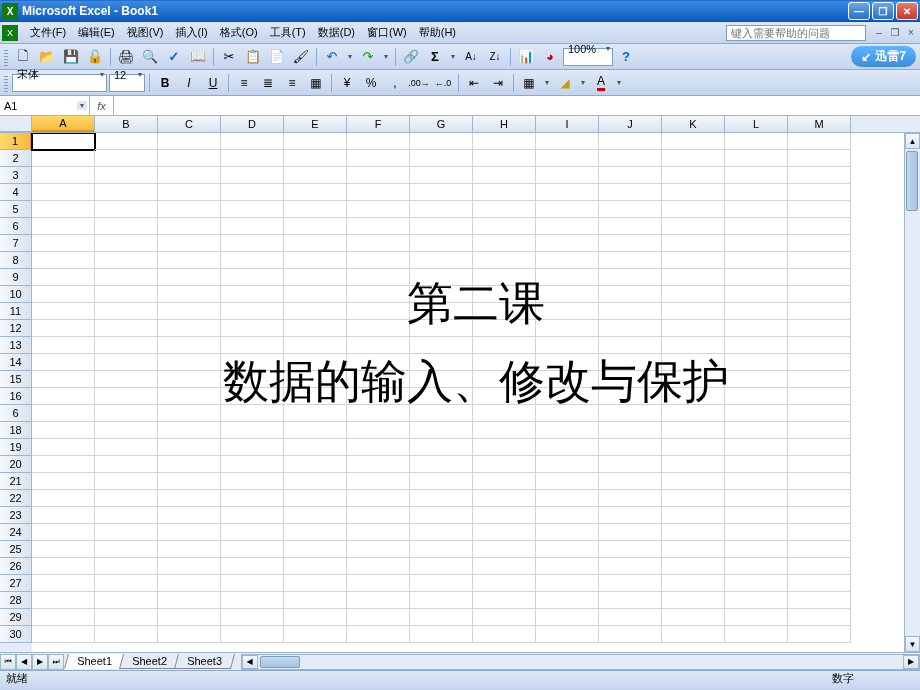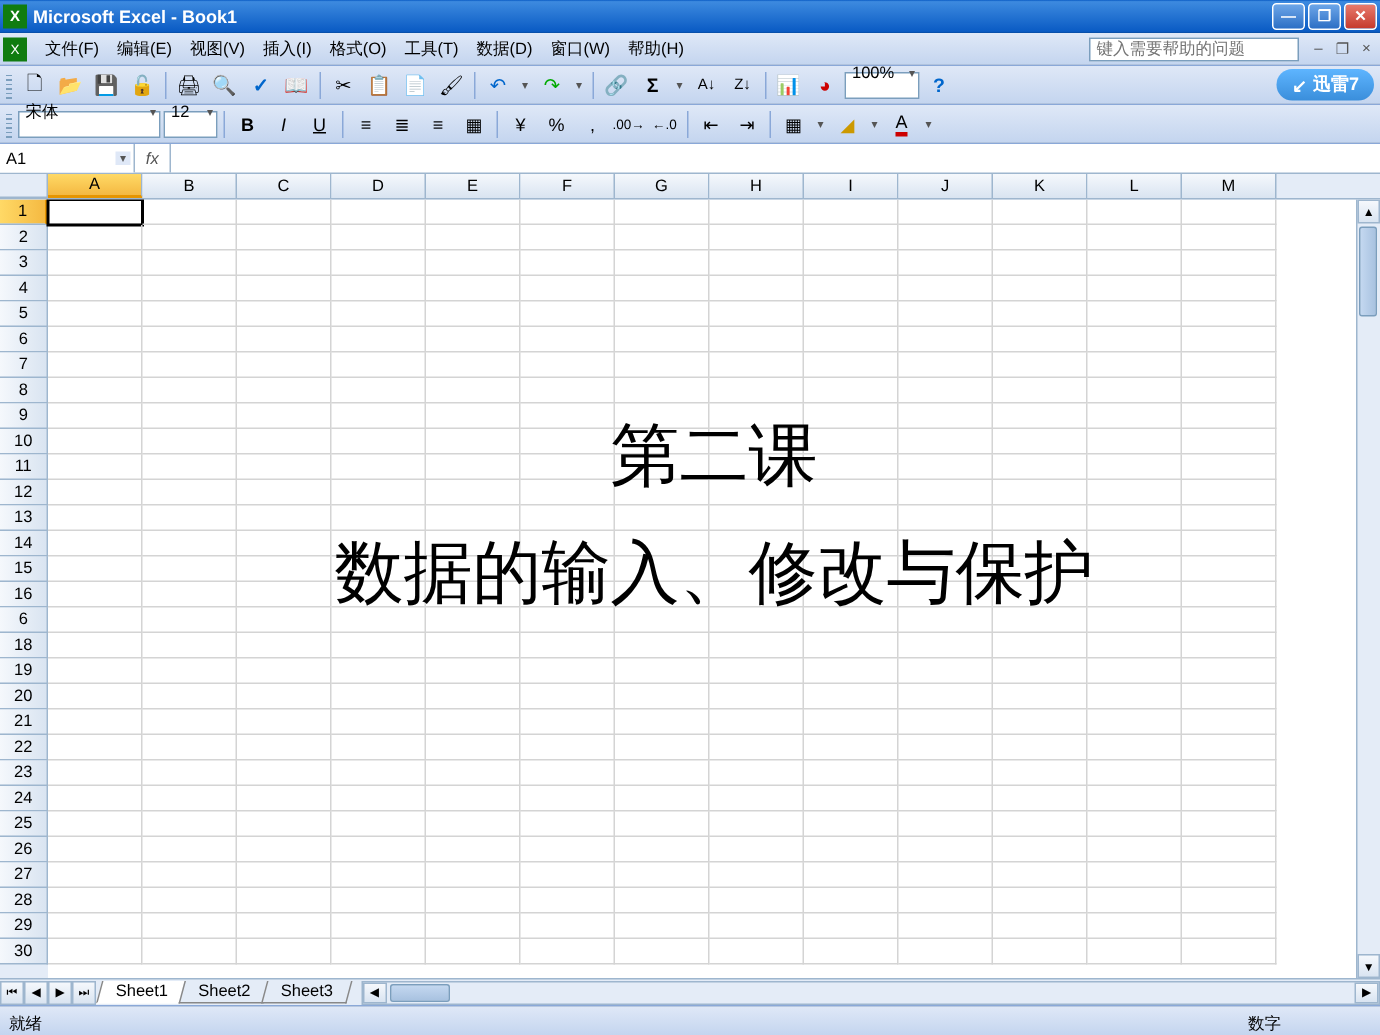--- a/index.html
+++ b/index.html
@@ -70,21 +70,21 @@
 .hscroll-track { flex: 1; height: 16px; background: #e4ecf7; border: 1px solid #9eb6ce; margin-left: 8px; display: flex; align-items: center; position: relative; }
 .hscroll-btn { width: 16px; height: 14px; background: linear-gradient(#f5f8fc, #d9e4f1); display: flex; align-items: center; justify-content: center; font-size: 8px; cursor: pointer; border: 1px solid #9eb6ce; }
 .hscroll-thumb { width: 40px; height: 12px; background: linear-gradient(#c4d8f0, #a8c2e0); border: 1px solid #7b9ebd; border-radius: 2px; position: absolute; left: 18px; }
 
 .vscroll { position: absolute; right: 0; top: 133px; bottom: 38px; width: 16px; background: #e4ecf7; border-left: 1px solid #9eb6ce; display: flex; flex-direction: column; }
 .vscroll-btn { height: 16px; background: linear-gradient(#f5f8fc, #d9e4f1); display: flex; align-items: center; justify-content: center; font-size: 8px; cursor: pointer; border: 1px solid #9eb6ce; }
 .vscroll-track { flex: 1; position: relative; }
 .vscroll-thumb { width: 12px; height: 60px; background: linear-gradient(90deg, #c4d8f0, #a8c2e0); border: 1px solid #7b9ebd; border-radius: 2px; position: absolute; top: 2px; left: 1px; }
 
 
-.statusbar { position: absolute; bottom: 0; left: 0; right: 0; height: 20px; background: linear-gradient(#dfe8f7, #c4d5ef); border-top: 1px solid #8aa8d8; display: flex; align-items: flex-end; padding: 0 6px; font-size: 11px; }
+.statusbar { position: absolute; bottom: 0; left: 0; right: 0; height: 20px; background: linear-gradient(#dfe8f7, #c4d5ef); border-top: 1px solid #8aa8d8; display: flex; align-items: flex-start; padding: 0 6px; font-size: 11px; }
 .status-right { margin-left: auto; padding-right: 60px; }
 
 
 .ico { font-size: 13px; }
 .bold { font-weight: bold; }
 .italic { font-style: italic; }
 .underline { text-decoration: underline; }
 </style>
 </head>
 <body>

